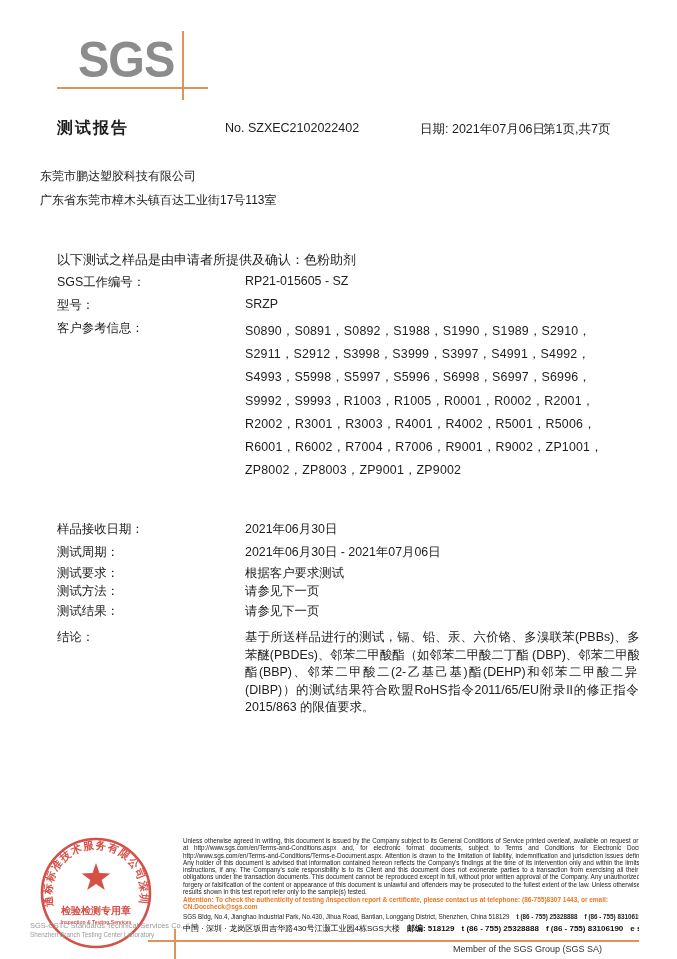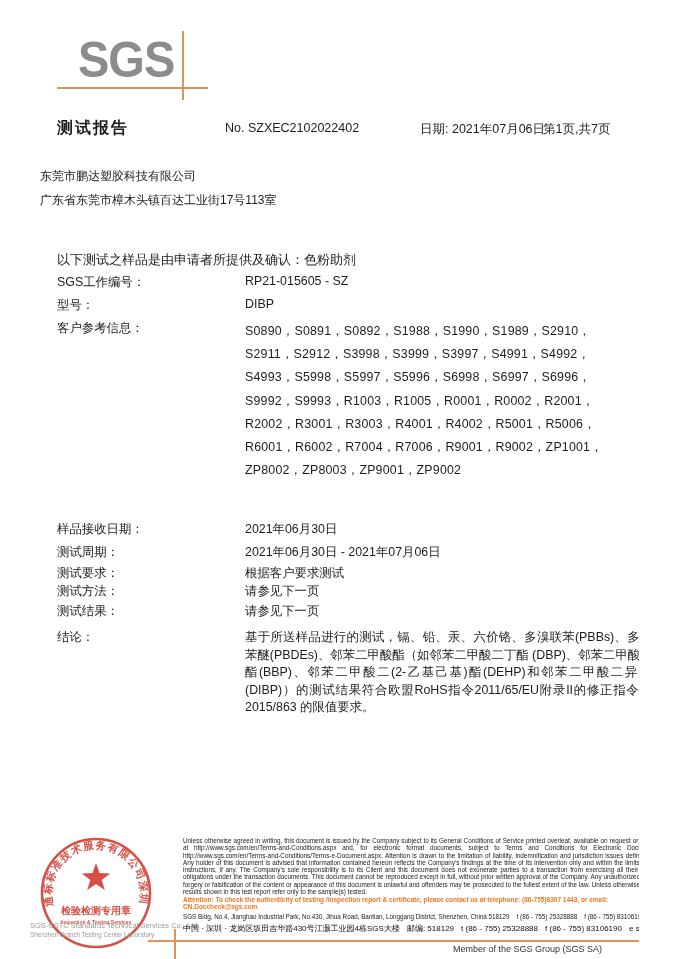--- a/index.html
+++ b/index.html
@@ -32,21 +32,21 @@
 
   
   .stamp-wrap { position:absolute; left:36px; top:834px; width:130px; height:120px; }
   .stamp-co { position:absolute; left:30px; top:921px; color:#9a9a9a; font-size:7.5px; line-height:9px; width:190px; }
   .stamp-co .l2 { font-size:6.3px; }
 
   .foot-text { position:absolute; left:183px; top:837px; width:487px; }
   .disclaimer { font-size:6.35px; line-height:7.25px; text-align:justify; color:#222; }
   .attention { margin-top:1px; font-size:6.5px; line-height:7.4px; font-weight:bold; color:#ed7723; }
   .addr1 { margin-top:2px; font-size:6.3px; color:#222; white-space:nowrap; }
-  .addr1 b, .addr2 b { font-weight:normal; margin-left:7px; }
+  .addr1 b, .addr2 b { font-weight:bold; margin-left:7px; }
   .addr2 { margin-top:3px; font-size:8px; color:#111; white-space:nowrap; }
   .hline-bot { position:absolute; left:148px; top:940px; width:529px; height:2px; background:#dd9458; }
   .vline-bot { position:absolute; left:174px; top:929px; width:2px; height:30px; background:#dd9458; }
   .member { position:absolute; right:37px; top:944px; font-size:9px; color:#333; }
 </style>
 </head>
 <body>
 
 <div class="page">
 
@@ -68,21 +68,21 @@
 
   <div class="statement">以下测试之样品是由申请者所提供及确认：色粉助剂</div>
 
   <div class="frow" style="top:274px">
     <span class="lab">SGS工作编号：</span>
     <span class="val">RP21-015605 - SZ</span>
   </div>
 
   <div class="frow" style="top:297px">
     <span class="lab">型号：</span>
-    <span class="val">DIBP</span>
+    <span class="val">SRZP</span>
   </div>
 
   <div class="frow" style="top:320px">
     <span class="lab">客户参考信息：</span>
     <span class="val codes">
       <span>S0890，S0891，S0892，S1988，S1990，S1989，S2910，</span>
       <span>S2911，S2912，S3998，S3999，S3997，S4991，S4992，</span>
       <span>S4993，S5998，S5997，S5996，S6998，S6997，S6996，</span>
       <span>S9992，S9993，R1003，R1005，R0001，R0002，R2001，</span>
       <span>R2002，R3001，R3003，R4001，R4002，R5001，R5006，</span>

